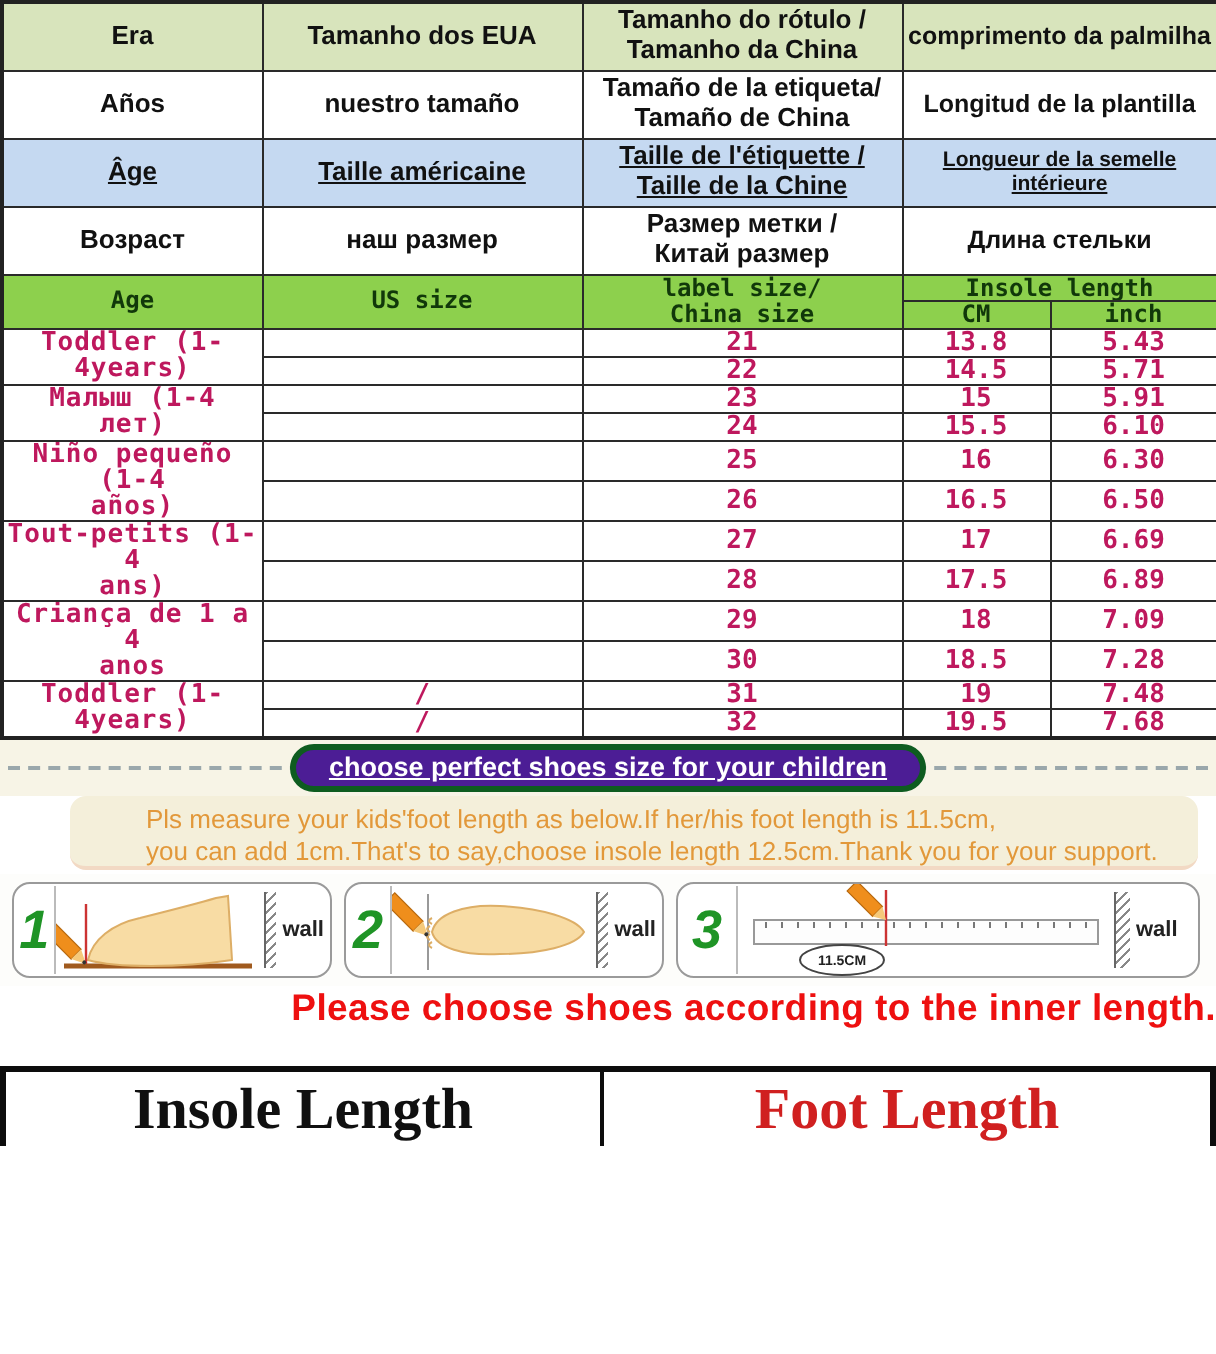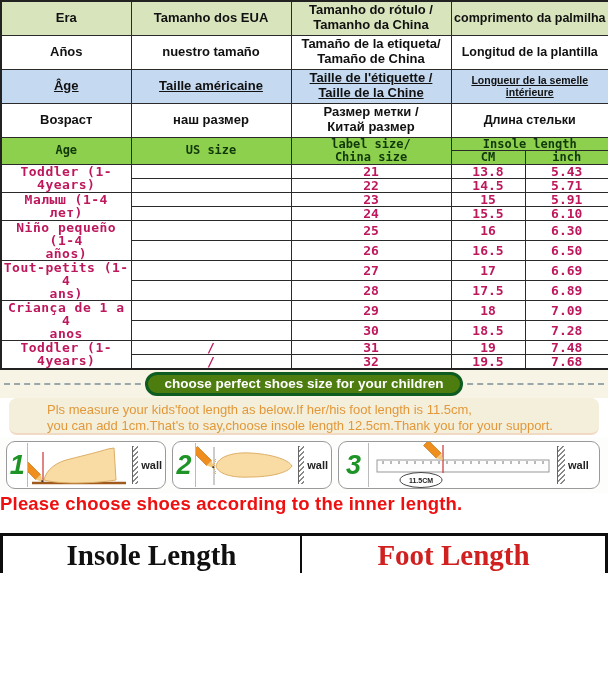--- a/index.html
+++ b/index.html
@@ -14,39 +14,39 @@
   .lang-row-0 td { background: #d8e4bc; }
   .lang-row-2 td { background: #c5d9f1; text-decoration: underline; }
   .lang-row-2 td:last-child { font-size: 10.5px; }
   tr.green td { background: #8dd04d; color: #11380a; font-family: "DejaVu Sans Mono", monospace; font-weight: bold; font-size: 12px; height: 12px; line-height: 1.05; }
   tr.size-row td { font-family: "DejaVu Sans Mono", monospace; font-weight: bold; font-size: 13px; height: 13px; line-height: 1.0; color: #be185d; }
   td.age-cell { font-size: 11px; letter-spacing: 0.5px; line-height: 1.2; }
 
   
   .banner { position: relative; height: 28px; background: #f7f4e6; display: flex; align-items: center; justify-content: center; }
   .dash-line { position: absolute; left: 4px; right: 4px; top: 13px; border-top: 2px dashed #9aa7ab; }
-  .pill { position: relative; background: #4d7c0f; border: 3px solid #0e5c20; border-radius: 14px; color: #fff; font-weight: bold; font-size: 13.5px; padding: 1px 16px 2px; }
+  .pill { position: relative; background: #4c1d95; border: 3px solid #0e5c20; border-radius: 14px; color: #fff; font-weight: bold; font-size: 13.5px; padding: 1px 16px 2px; text-decoration: underline; }
 
   
   .noteWrap { height: 39px; background: #fff; padding: 0 9px; }
-  .note { height: 37px; background: #f4efda; border-radius: 8px; padding: 4px 8px 0 38px; border-bottom: 2px solid #f2d9c4; }
+  .note { height: 37px; background: #f4efda; border-radius: 8px; padding: 4px 8px 0 38px; border-bottom: 2px solid #f2d9c4; margin-left: 26px; }
   .note div { color: #e2983a; font-size: 13px; line-height: 16px; }
 
   
   .cards { height: 56px; display: flex; gap: 6px; padding: 4px 6px 0; background: #fdfdfb; }
   .card { height: 48px; background: #fff; border: 1.5px solid #9a9a9a; border-radius: 9px; display: flex; align-items: center; overflow: hidden; }
   .card-1, .card-2 { width: 160px; }
   .card-3 { width: 262px; }
   .stepnum { width: 30px; text-align: center; font-weight: bold; font-size: 27px; font-style: italic; color: #1f9426; border-right: 1px solid #bbb; line-height: 44px; }
   .card svg { flex: 0 0 auto; }
   .wall-hatch { width: 8px; height: 38px; border-left: 1.5px solid #666; background: repeating-linear-gradient(135deg, #888 0 1px, transparent 1px 3.5px); margin-left: 2px; }
   .wall-label { font-size: 11px; font-weight: bold; color: #222; padding: 0 3px; }
 
   
-  .warning { height: 40px; text-align: left; padding-top: 1px; }
+  .warning { height: 40px; text-align: right; padding-top: 1px; }
   .warning div { color: #ee1010; font-weight: bold; font-size: 18.5px; line-height: 19px; letter-spacing: 0.2px; }
 
   
   .bottom { height: 164px; border: 3px solid #0d0d0d; display: flex; }
   .panel { position: relative; height: 100%; background: #fff; }
   .panel.left { width: 299px; border-right: 2px solid #0d0d0d; }
   .panel.right { flex: 1; }
   .ptitle { text-align: center; font-family: "Liberation Serif", serif; font-weight: bold; padding-top: 4px; }
   .ptitle .t1 { font-size: 29px; line-height: 31px; display: block; }
   .ptitle .t2 { font-size: 27px; line-height: 29px; display: block; }

